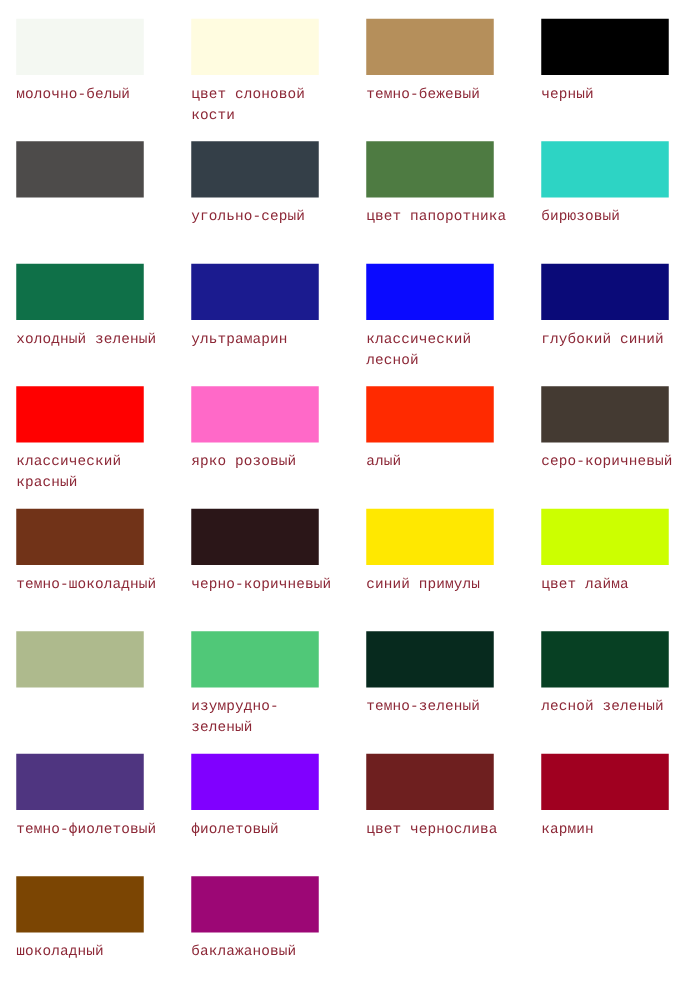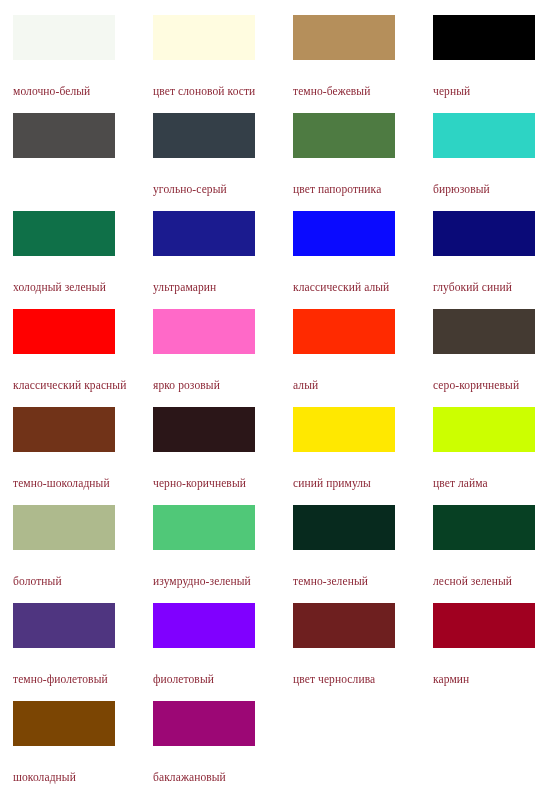--- a/index.html
+++ b/index.html
@@ -34,23 +34,23 @@
   }
   .swatch-chip {
     width: 102px;
     height: 45px;
     display: block;
     border: 0;
   }
   .swatch-label {
     display: block;
     width: 116px;
-    margin-top: 23px;
+    margin-top: 7px;
     color: #8c2736;
-    font-family: Liberation Serif, serif;
+    font-family: Liberation Mono, monospace;
     font-size: 11.5px;
     line-height: 17px;
     letter-spacing: 0.1px;
     word-wrap: break-word;
     white-space: normal;
   }
 </style>
 </head>
 <body style="background: rgb(255, 255, 255);">
 
@@ -89,21 +89,21 @@
     <div class="swatch-cell">
       <div class="swatch-chip" title="холодный зеленый" style="background-color: rgb(15, 112, 72);"></div>
       <span class="swatch-label">холодный зеленый</span>
     </div>
     <div class="swatch-cell">
       <div class="swatch-chip" title="ультрамарин" style="background-color: rgb(27, 27, 143);"></div>
       <span class="swatch-label">ультрамарин</span>
     </div>
     <div class="swatch-cell">
       <div class="swatch-chip" title="классический синий" style="background-color: rgb(10, 10, 255);"></div>
-      <span class="swatch-label">классический алый</span>
+      <span class="swatch-label">классический лесной</span>
     </div>
     <div class="swatch-cell">
       <div class="swatch-chip" title="глубокий синий" style="background-color: rgb(10, 10, 120);"></div>
       <span class="swatch-label">глубокий синий</span>
     </div>
     <div class="swatch-cell">
       <div class="swatch-chip" title="классический красный" style="background-color: rgb(255, 0, 0);"></div>
       <span class="swatch-label">классический красный</span>
     </div>
     <div class="swatch-cell">
@@ -129,21 +129,20 @@
     <div class="swatch-cell">
       <div class="swatch-chip" title="цвет примулы" style="background-color: rgb(255, 232, 0);"></div>
       <span class="swatch-label">синий примулы</span>
     </div>
     <div class="swatch-cell">
       <div class="swatch-chip" title="цвет лайма" style="background-color: rgb(204, 255, 0);"></div>
       <span class="swatch-label">цвет лайма</span>
     </div>
     <div class="swatch-cell">
       <div class="swatch-chip" title="болотный" style="background-color: rgb(174, 186, 141);"></div>
-      <span class="swatch-label">болотный</span>
     </div>
     <div class="swatch-cell">
       <div class="swatch-chip" title="изумрудно-зеленый" style="background-color: rgb(80, 200, 120);"></div>
       <span class="swatch-label">изумрудно-зеленый</span>
     </div>
     <div class="swatch-cell">
       <div class="swatch-chip" title="темно-зеленый" style="background-color: rgb(7, 42, 30);"></div>
       <span class="swatch-label">темно-зеленый</span>
     </div>
     <div class="swatch-cell">

